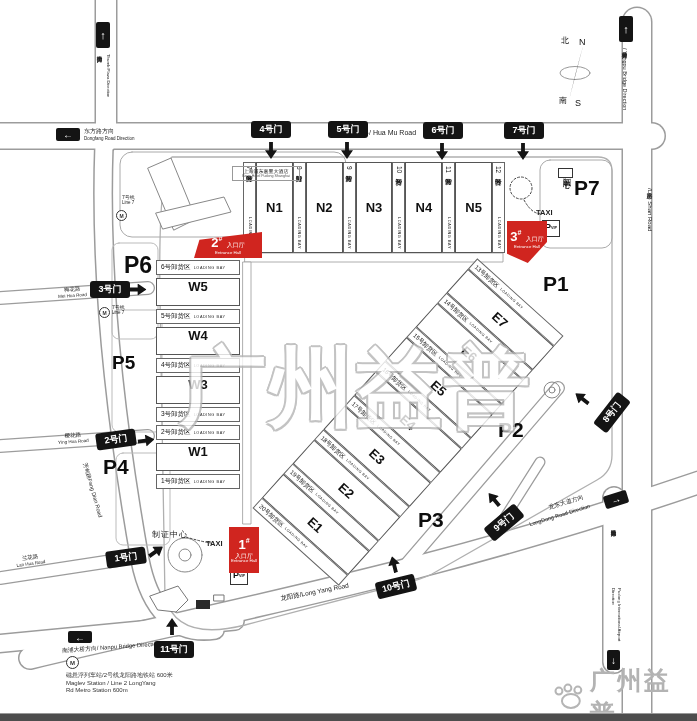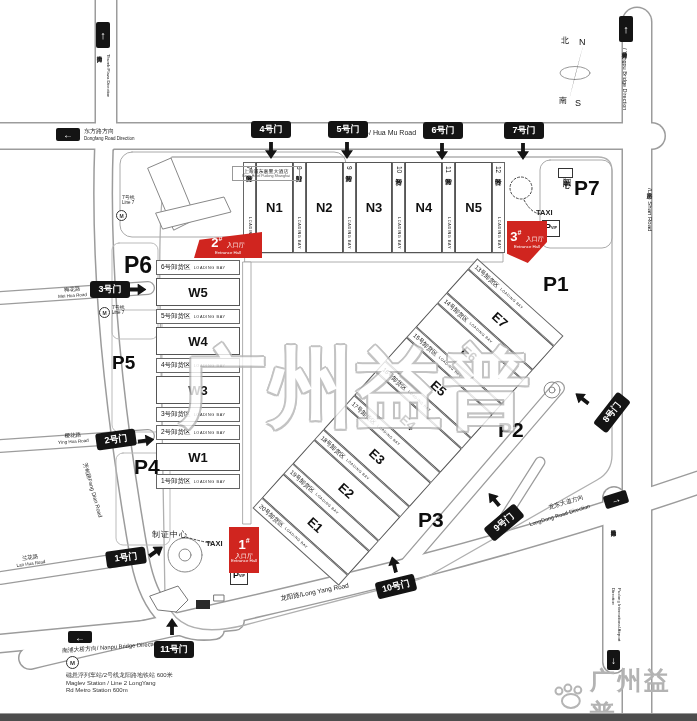--- a/index.html
+++ b/index.html
@@ -16,21 +16,21 @@
          font-weight:bold;font-size:13px;}
   .nstrip{border:1px solid #666;background:#fff;display:flex;flex-direction:column;align-items:center;
           justify-content:space-between;padding:3px 0;}
   .baycn{font-size:6.5px;letter-spacing:0;}
   .bayen{font-size:3.8px;letter-spacing:.6px;color:#222;}
   
   .wbay{border:1px solid #666;background:#fff;display:flex;align-items:center;gap:3px;
         padding-left:4px;margin-bottom:3px;height:15px;box-sizing:border-box;}
   .wbay .cn{font-size:6.5px;}
   .wbay .en{font-size:3.8px;letter-spacing:.6px;color:#222;}
-  .whall{border:1px solid #555;background:#fff;display:flex;align-items:center;justify-content:center;
+  .whall{border:1px solid #555;background:#fff;display:flex;align-items:flex-start;justify-content:center;
          font-weight:bold;font-size:13px;margin-bottom:3px;height:28px;box-sizing:border-box;}
   
   #eblock{left:350px;top:254px;width:116px;height:336px;transform:rotate(42deg);z-index:10;}
   .ebay{border:1px solid #666;background:#fff;height:14px;box-sizing:border-box;display:flex;
         align-items:center;gap:3px;padding-left:3px;}
   .ebay .cn{font-size:6px;}
   .ebay .en{font-size:3.6px;letter-spacing:.5px;color:#222;}
   .ehall{border:1px solid #555;background:#fff;height:32px;box-sizing:border-box;display:flex;
          align-items:center;justify-content:center;font-weight:bold;font-size:13px;}
   
@@ -335,21 +335,21 @@
       </div>
     <div class="ebay">
       <span class="cn">20号卸货区</span>
       <span class="en">LOADING BAY</span>
     </div>
   </div>
 
   <div class="plabel" style="left:543px;top:272px">P1</div>
   <div class="plabel" style="left:498px;top:418px">P2</div>
   <div class="plabel" style="left:418px;top:508px">P3</div>
-  <div class="plabel" style="left:134px;top:455px">P4</div>
+  <div class="plabel" style="left:103px;top:455px">P4</div>
   <div class="plabel" style="left:112px;top:352px;font-size:19px">P5</div>
   <div class="plabel" style="left:124px;top:252px;font-size:23px">P6</div>
   <div class="plabel" style="left:574px;top:176px">P7</div>
 
   <div class="certv" style="left:558px;top:168px">制证中心</div>
   <div class="lbl" style="left:152px;top:529px;font-size:8px;letter-spacing:1px">制证中心</div>
   <div class="lbl" style="left:536px;top:208px;font-size:7.5px;font-weight:bold">TAXI</div>
   <div class="lbl" style="left:206px;top:539px;font-size:7.5px;font-weight:bold">TAXI</div>
   <div class="pvip" style="left:542px;top:220px">
     <span>P</span>

